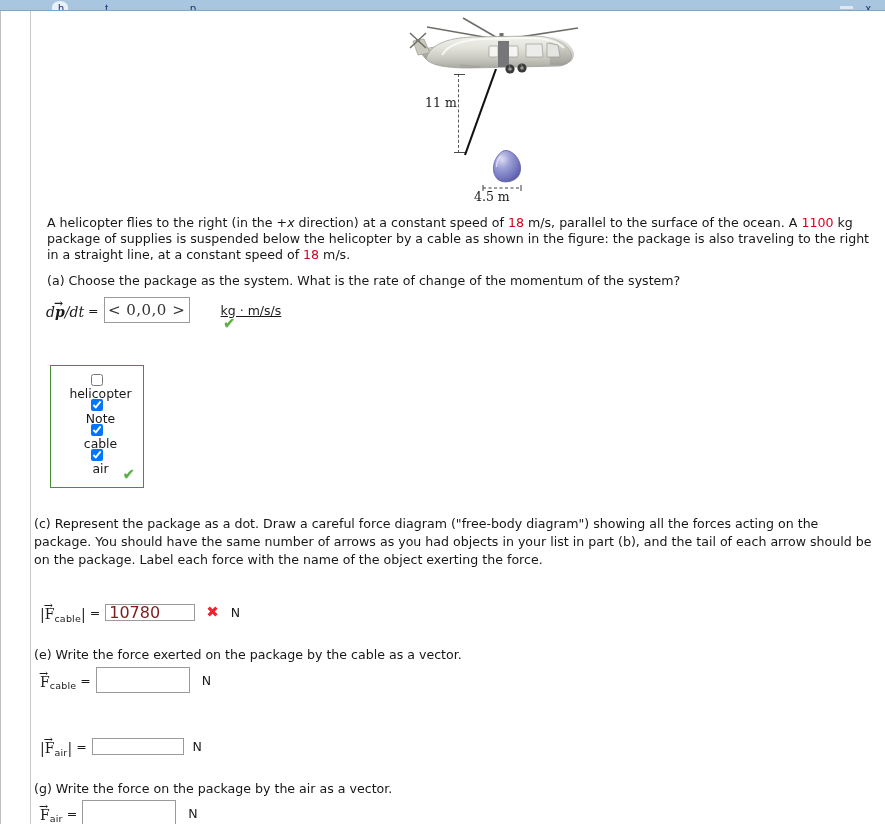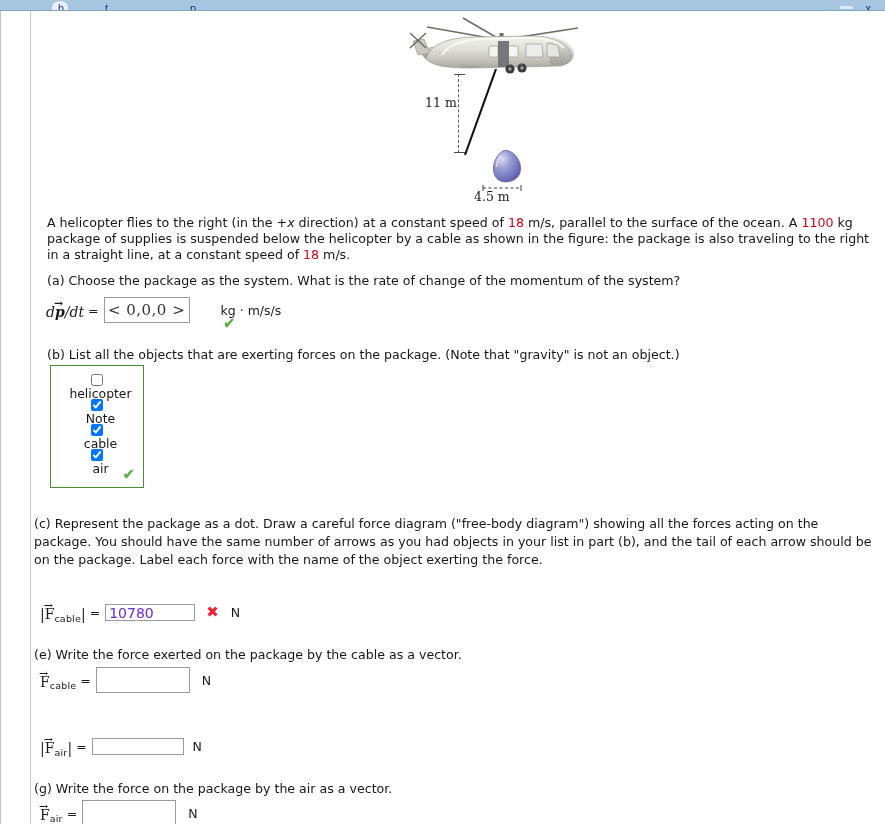--- a/index.html
+++ b/index.html
@@ -143,22 +143,22 @@
     letter-spacing:0.2px;
   }
   .eq { margin:0 5px 0 4px; }
   .bars { font-family:"DejaVu Serif", serif; font-size:14px; }
 
   input.fld {
     border:1px solid #9a9a9a;
     background:#fff;
     height:17px;
     font-family:"DejaVu Sans", sans-serif;
-    font-size:14px;
-    color:#6d28d9;
+    font-size:16px;
+    color:#7f1d1d;
     padding:0 3px;
     outline:none;
   }
   input.fld-big {
     height:26px;
     font-family:"DejaVu Serif", serif;
     font-size:15px;
     text-align:center;
     color:#333;
     letter-spacing:0.5px;
@@ -320,25 +320,24 @@
   <div class="ansrow" style="left:15px; top:286px;">
     <span class="mathlabel">
       <span class="ital" style="font-family:'DejaVu Serif',serif;font-size:14px;">d</span>
           <span class="vecF ital" style="font-weight:bold;">
           <span class="arw">→</span><span>p</span>
        </span>
           <span class="ital" style="font-family:'DejaVu Serif',serif;font-size:14px;">/dt</span>
     </span>
     <span class="eq">=</span>
     <input class="fld fld-big" style="width: 86px;" type="text" value="&lt; 0,0,0 &gt;">
-    <span class="unit" style="margin-left:31px;">kg · m/s/s</span>
+    <span class="unit" style="margin-left:31px;text-decoration:underline;">kg · m/s/s</span>
   </div>
   <div style="position:absolute; left:192px; top:305px;" class="mark-ok">✔</div>
 
-  <div class="prose" style="left:16px; top:336px; width:820px;">(b) List all the objects that are exerting forces on the package. (Note that "gravity" is not an object.)</div>
 
   <div id="cbgroup">
     <ul>
       <li>
         <input type="checkbox" style="">
         <span class="cblabel">helicopter</span>
       </li>
       <li>
         <input type="checkbox" checked="" style="">
         <span class="cblabel">Note</span>

